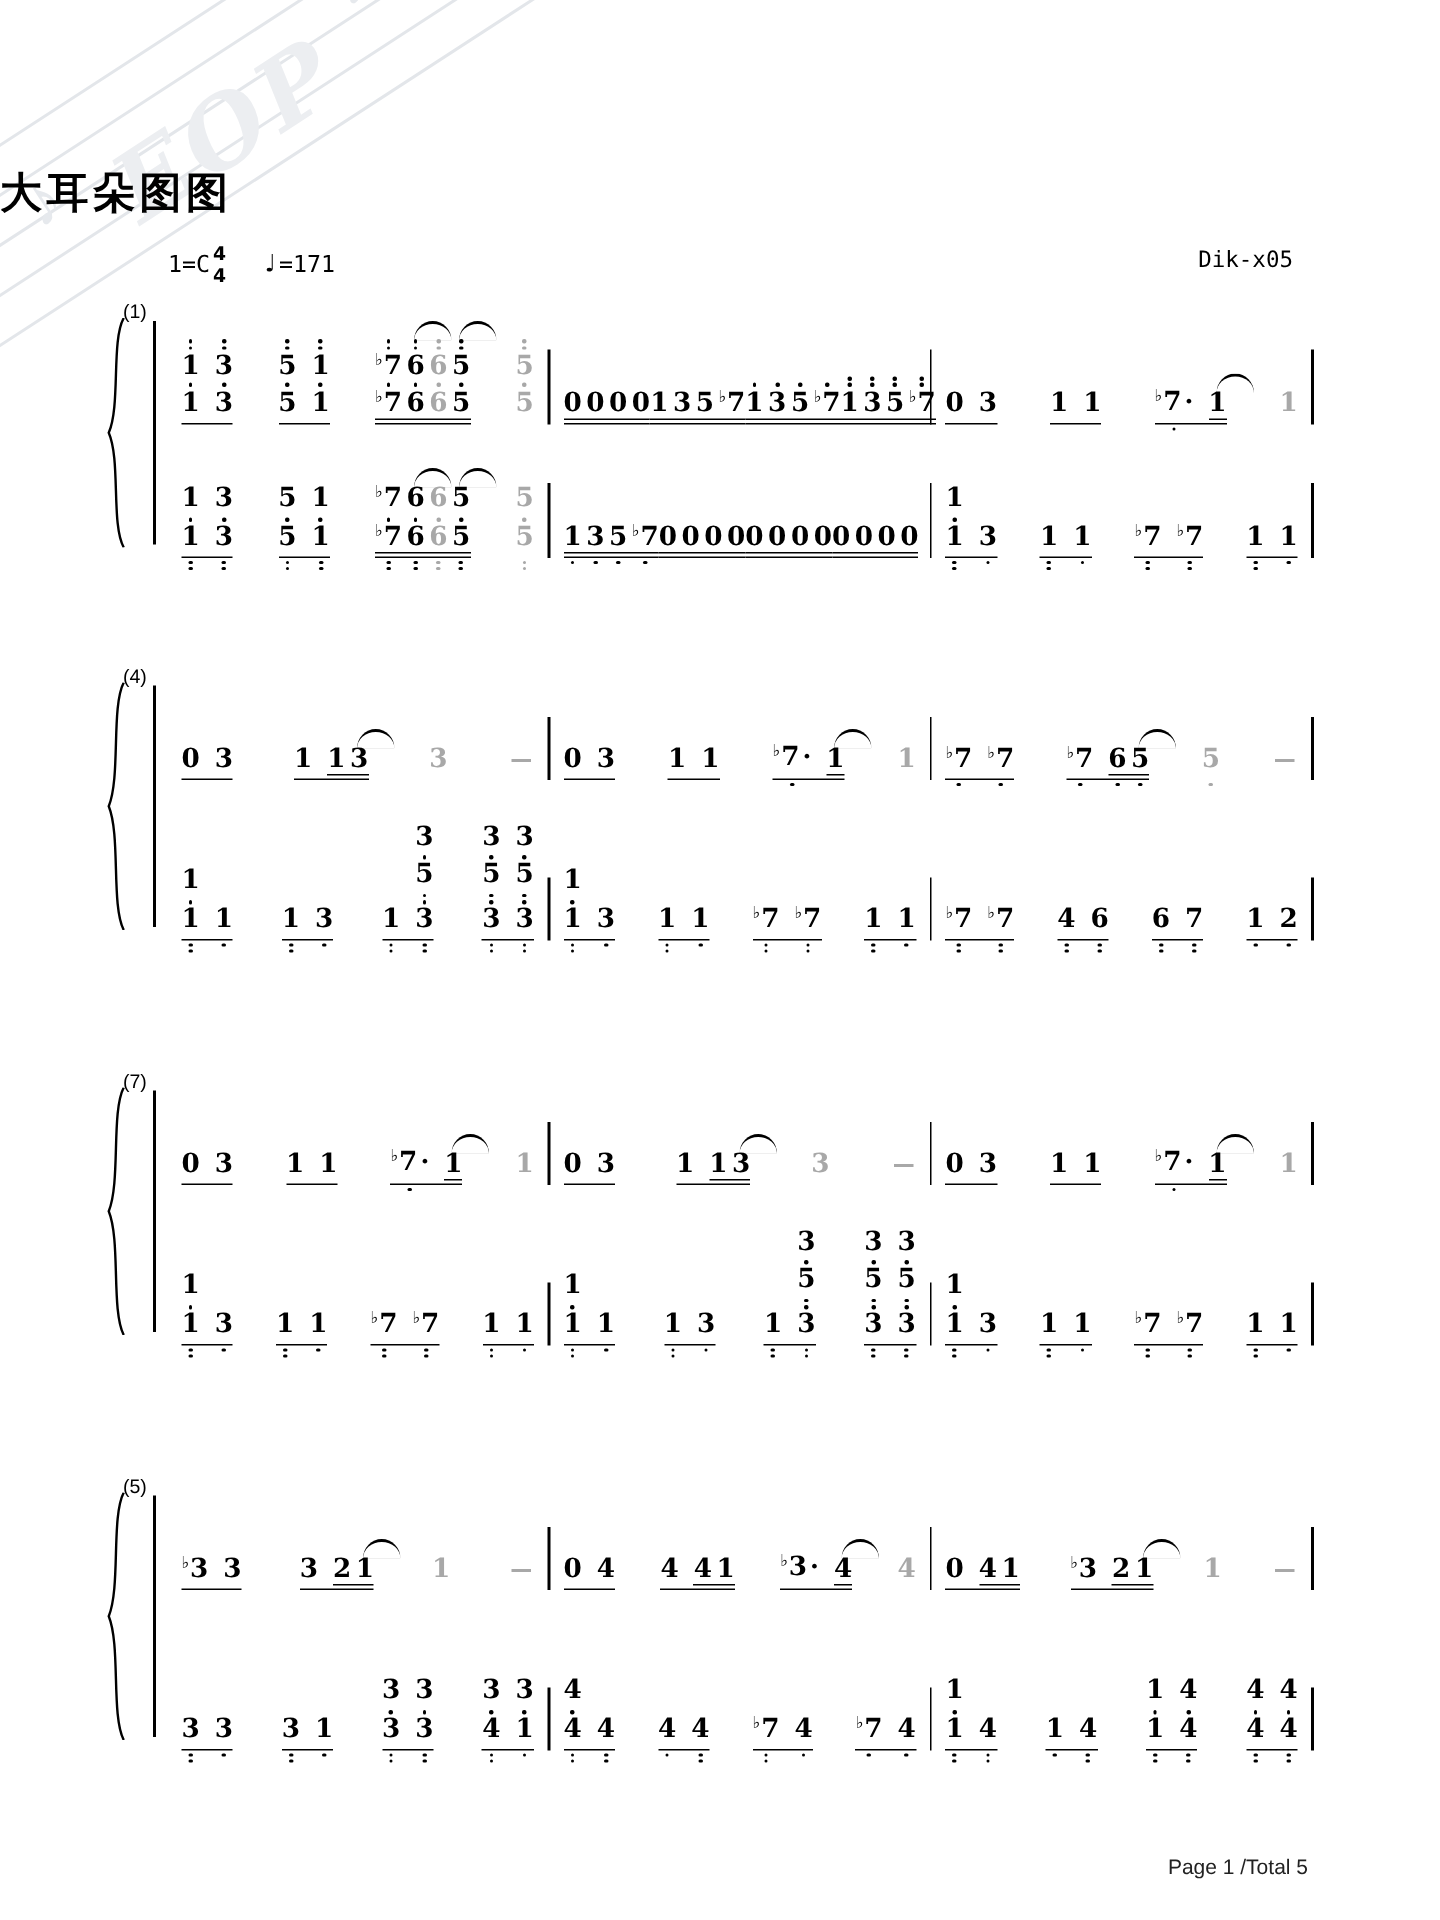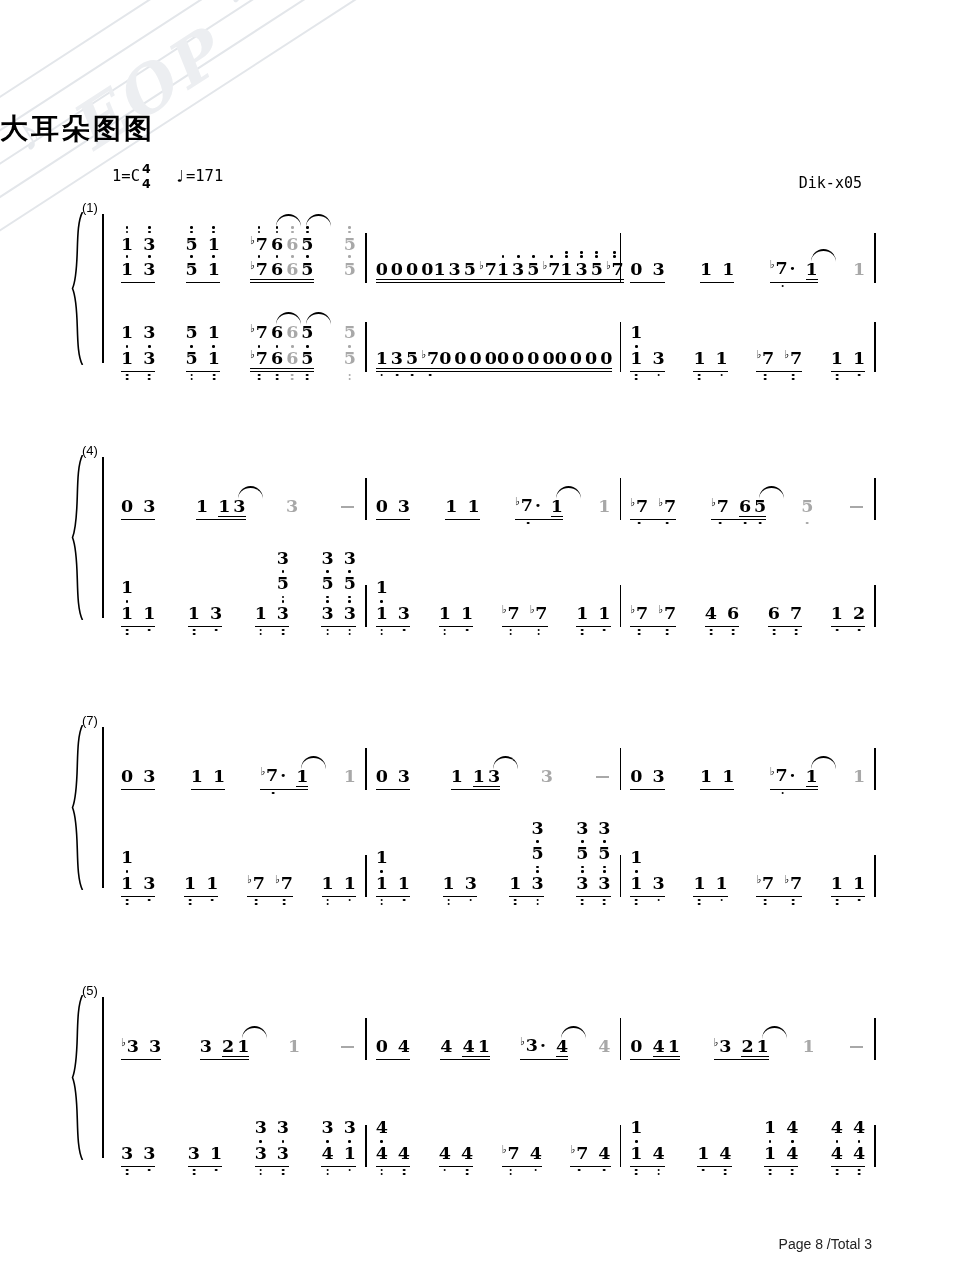--- a/index.html
+++ b/index.html
@@ -17,21 +17,21 @@
 
   
   .title{position:absolute;top:110px;left:0;width:100%;text-align:left;
          font:700 28px "DejaVu Serif",serif;letter-spacing:3px;}
   .keyline{position:absolute;top:161px;left:112px;display:flex;align-items:center;
            font:15.5px "DejaVu Sans Mono",monospace;}
   .meter{display:inline-flex;flex-direction:column;align-items:center;line-height:10px;
          font:700 12.5px "DejaVu Sans",sans-serif;margin:0 2px;}
   .tempo{margin-left:22px;display:flex;align-items:center;}
   .tempo .qnote{font-size:17px;margin-right:1px;}
-  .author{position:absolute;top:174px;right:98px;font:15px "DejaVu Sans Mono",monospace;}
+  .author{position:absolute;top:164px;right:98px;font:15px "DejaVu Sans Mono",monospace;}
 
   
   .system{position:absolute;left:86px;width:792px;}
   .sys1{top:200px}.sys2{top:443px}.sys3{top:713px}.sys4{top:983px}
   .sys-label{position:absolute;top:0;left:-4px;font:13px "Liberation Sans",sans-serif;}
   .braceBox{position:absolute;left:-15px;top:12px;bottom:2px;width:14px;}
   .braceBox svg{width:100%;height:100%;display:block;}
   .sysline{position:absolute;left:16px;top:14px;bottom:4px;width:1.8px;background:#000;}
 
   .srow{display:flex;align-items:flex-end;margin-left:26px;margin-right:2px;}
@@ -3019,13 +3019,13 @@
                 </span>
               </span>
             </span>
           </span>
         </div>
         <div class="bar"></div>
       </div>
     </div>
   </div>
 
-<div class="footer">Page 8 /Total 3</div>
+<div class="footer">Page 1 /Total 5</div>
 
 </body></html>

